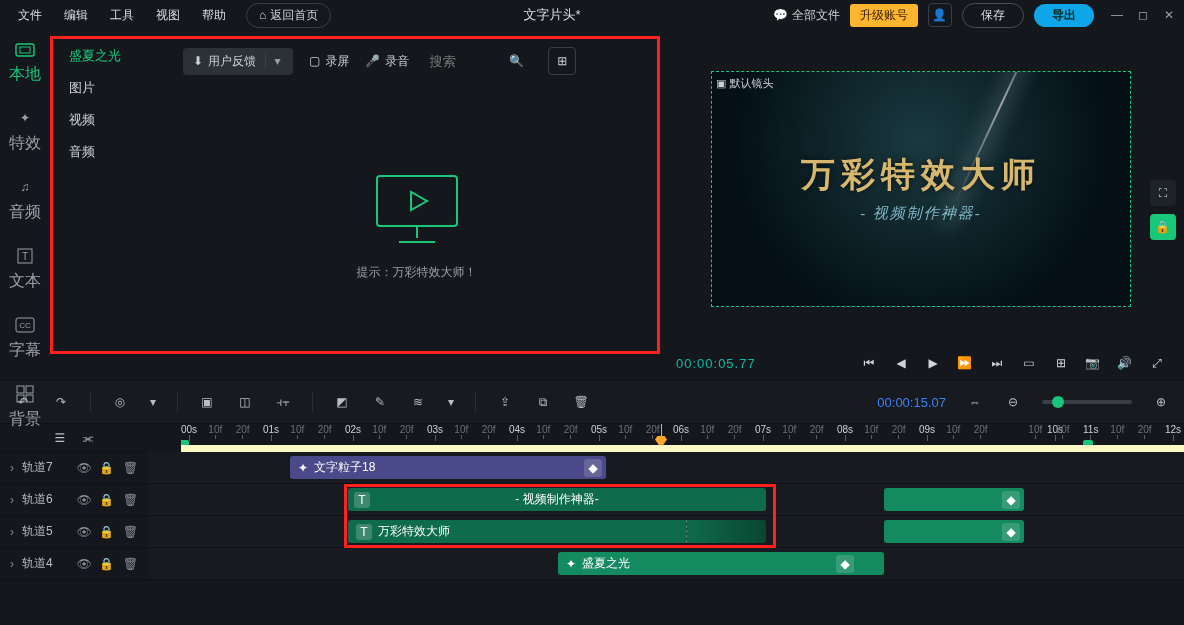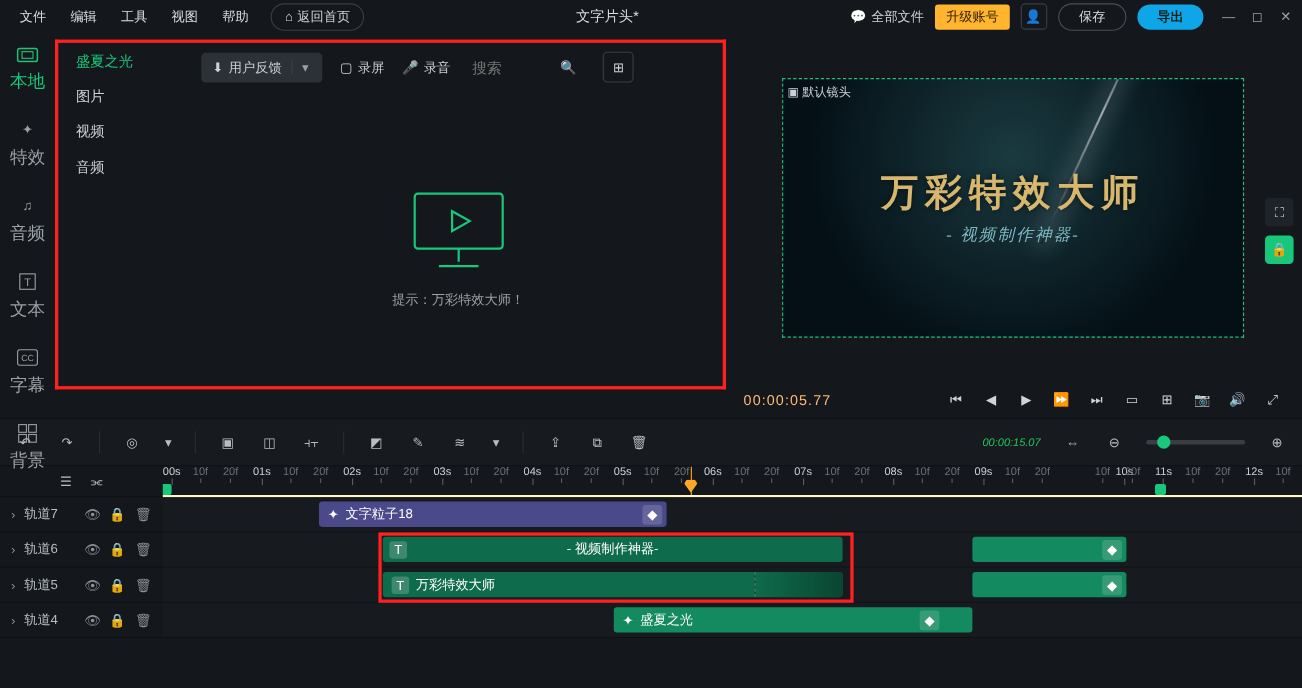--- a/index.html
+++ b/index.html
@@ -51,38 +51,38 @@
   .preview-viewport { width: 420px; height: 236px; border: 1px dashed #18c77a; position: relative; background: radial-gradient(circle at 50% 30%, #1a3a40 0%, #041016 70%); overflow:hidden;}
   .preview-label-box { position: absolute; left: 4px; top: 4px; display: flex; align-items: center; gap: 3px; color: #cdd1d6; font-size: 11px; }
   .preview-title { position: absolute; left: 0; right: 0; top: 80px; text-align: center; font-family: "KaiTi", serif; font-size: 34px; font-weight: 900; color: #d7b66d; text-shadow: 0 0 6px rgba(0,0,0,.6); letter-spacing: 6px;}
   .preview-sub { position: absolute; left: 0; right: 0; top: 132px; text-align: center; font-family: "KaiTi", serif; font-size: 15px; color: #7fb8c4; font-style: italic; letter-spacing:2px;}
   .preview-light{position:absolute; left:280px; top:-60px; width:2px; height:220px; background:linear-gradient(180deg, rgba(255,255,255,0) 0%, rgba(255,255,255,.6) 40%, rgba(255,255,255,0) 100%); transform:rotate(25deg); box-shadow:0 0 20px 4px rgba(220,240,255,.25);}
   .preview-side-btns{ position:absolute; right:8px; top:150px; display:flex; flex-direction:column; gap:8px;}
   .side-btn{ width:26px; height:26px; background:#1d2329; border-radius:4px; display:flex; align-items:center; justify-content:center;}
   .side-btn.green{ background:#18c77a; color:#052; }
 
   .preview-bar { height: 34px; display: flex; align-items: center; padding: 0 10px; gap: 14px; margin-top: 6px; }
-  .time-display { color: #fdba74; font-size: 13px; letter-spacing: 1px; }
+  .time-display { color: #14b8a6; font-size: 13px; letter-spacing: 1px; }
   .pb-spacer { flex: 1; }
   .pb-icon { width: 18px; height: 18px; display: flex; align-items: center; justify-content: center; color: #d0d4d8; cursor: pointer; }
 
   
   .tool-strip { height: 44px; display: flex; align-items: center; padding: 0 14px; gap: 20px; border-top: 1px solid #0e1115; border-bottom: 1px solid #0e1115; background:#171b1f;}
   .ts-icon { color: #b7bdc2; cursor: pointer; width:18px; height:18px; display:flex; align-items:center; justify-content:center;}
   .ts-divider{ width:1px; height:20px; background:#2a2e33;}
   .ts-spacer { flex: 1; }
-  .timeline-time { color: #22c55e; font-size: 10px; font-style: italic; }
+  .timeline-time { color: #3b82f6; font-size: 13px; }
   .zoom-slider { width: 90px; height: 4px; background: #3a3e44; border-radius: 2px; position: relative; }
   .zoom-knob { position: absolute; left: 10px; top: -4px; width: 12px; height: 12px; background: #18c77a; border-radius: 50%; }
 
   
   .timeline-area { height: 200px; display: flex; flex-direction:column; background:#14181c;}
   .timeline-ruler-row{ display:flex; height:28px;}
   .track-header-blank{ width:148px; display:flex; align-items:center; justify-content:center; gap:10px; border-bottom:1px solid #0e1115;}
-  .ruler{ flex:1; position:relative; border-bottom:2px solid #fef9c3; overflow:hidden;}
+  .ruler{ flex:1; position:relative; border-bottom:7px solid #fef9c3; overflow:hidden;margin-left:33px;}
   .ruler-tick{ position:absolute; top:0; color:#8b9096; font-size:10px; display:flex; flex-direction:column; align-items:center;}
   .ruler-tick .sec{ color:#cdd1d6; }
   .ruler-tick .line{ width:1px; height:6px; background:#5a5f66;}
   .playhead{ position:absolute; top:0; width:1px; background:#ffa726; }
   .playhead-head{ position:absolute; top:12px; left:-6px; width:12px; height:12px; background:#ffa726; clip-path: polygon(50% 100%, 0 30%, 20% 0, 80% 0, 100% 30%);}
   
   .tracks{ flex:1; overflow:hidden;}
   .track-row{ display:flex; height:32px; border-bottom:1px solid #0e1115;}
   .track-header{ width:148px; display:flex; align-items:center; padding:0 10px; gap:8px; color:#b7bdc2; font-size:12px;}
   .track-header .expand{ color:#8b9096;}

